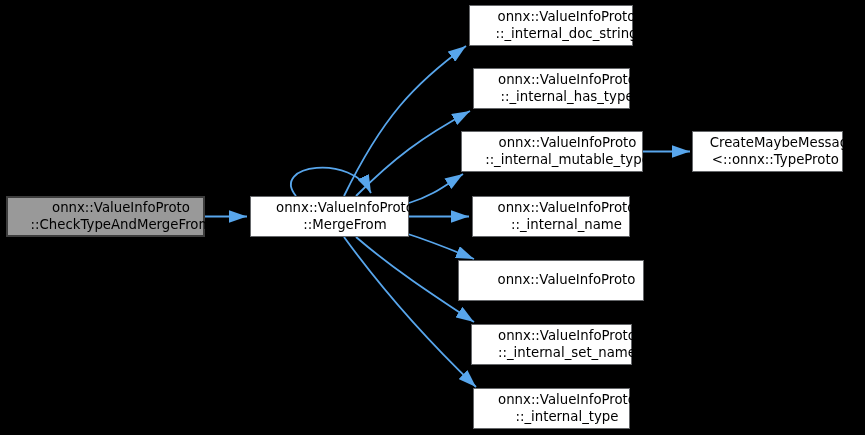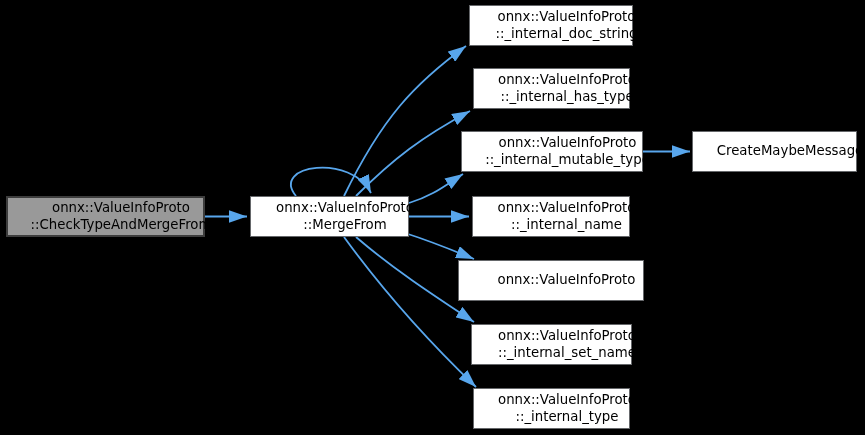--- a/index.html
+++ b/index.html
@@ -121,17 +121,18 @@
   <div class="node" style="left:471px; top:324px; width:161px; height:41px;">
     <span>onnx::ValueInfoProto</span>
     <span>::_internal_set_name</span>
   </div>
 
   <div class="node" style="left:473px; top:388px; width:157px; height:41px;">
     <span>onnx::ValueInfoProto</span>
     <span>::_internal_type</span>
   </div>
 
-  <div class="node" style="left:692px; top:131px; width:165px; height:41px;">
+  <div class="node" style="left:692px; top:131px; width:151px; height:41px;">
     <span>CreateMaybeMessage</span>
+    <span>&lt;::onnx::TypeProto &gt;</span>
   </div>
 
 </div>
 
 </body></html>

